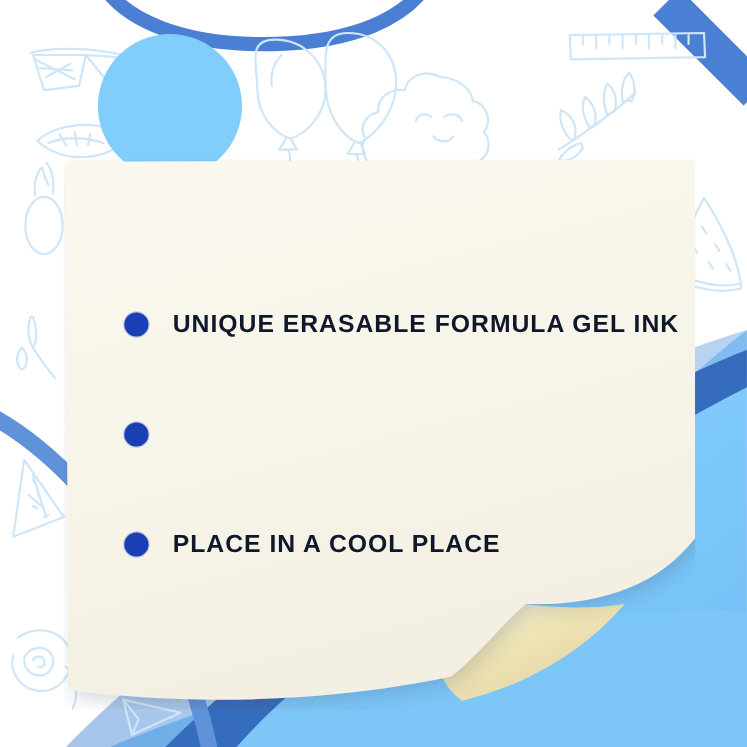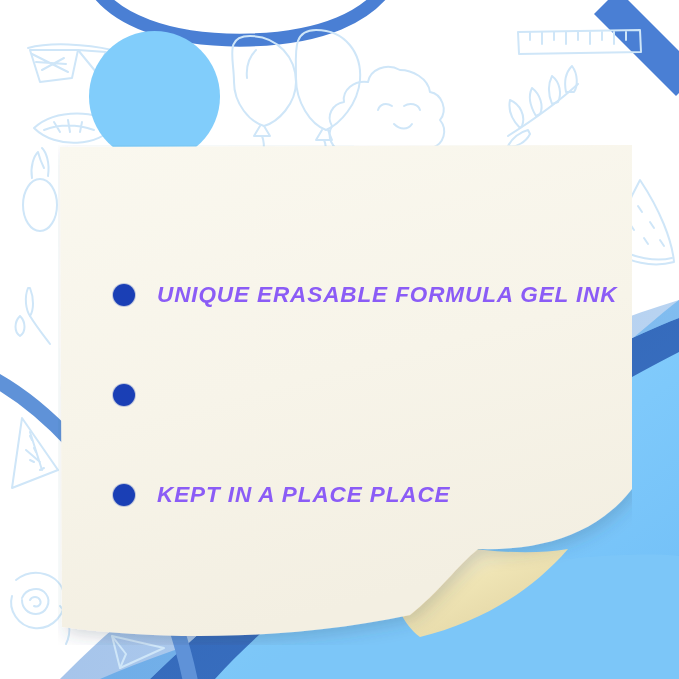--- a/index.html
+++ b/index.html
@@ -35,23 +35,23 @@
   .list-item{
     display:flex;align-items:center;height:100px;
   }
   .bullet{
     width:22px;height:22px;border-radius:50%;
     background:#1a3fb5;flex:0 0 auto;margin-right:22px;
     box-shadow:0 0 0 1px rgba(26,63,181,.25);
   }
   .item-text{
     font-family:"Liberation Sans", sans-serif;
-    font-style:italic;font-weight:bold;
+    font-weight:bold;
     font-size:22.5px;letter-spacing:.9px;
-    color:#8b5cf6;white-space:nowrap;
+    color:#0f172a;white-space:nowrap;
     line-height:1;
   }
 </style>
 </head>
 <body>
 
 <div id="stage">
 
   <svg class="bg-svg" viewBox="0 0 679 679">
     <defs>
@@ -239,19 +239,19 @@
         <span class="bullet"></span>
         <span class="item-text">UNIQUE ERASABLE FORMULA GEL INK</span>
       </div>
 
       <div class="list-item">
         <span class="bullet"></span>
       </div>
 
       <div class="list-item">
         <span class="bullet"></span>
-        <span class="item-text">KEPT IN A PLACE PLACE</span>
+        <span class="item-text">PLACE IN A COOL PLACE</span>
       </div>
 
     </div>
   </div>
 
 </div>
 
 </body></html>

